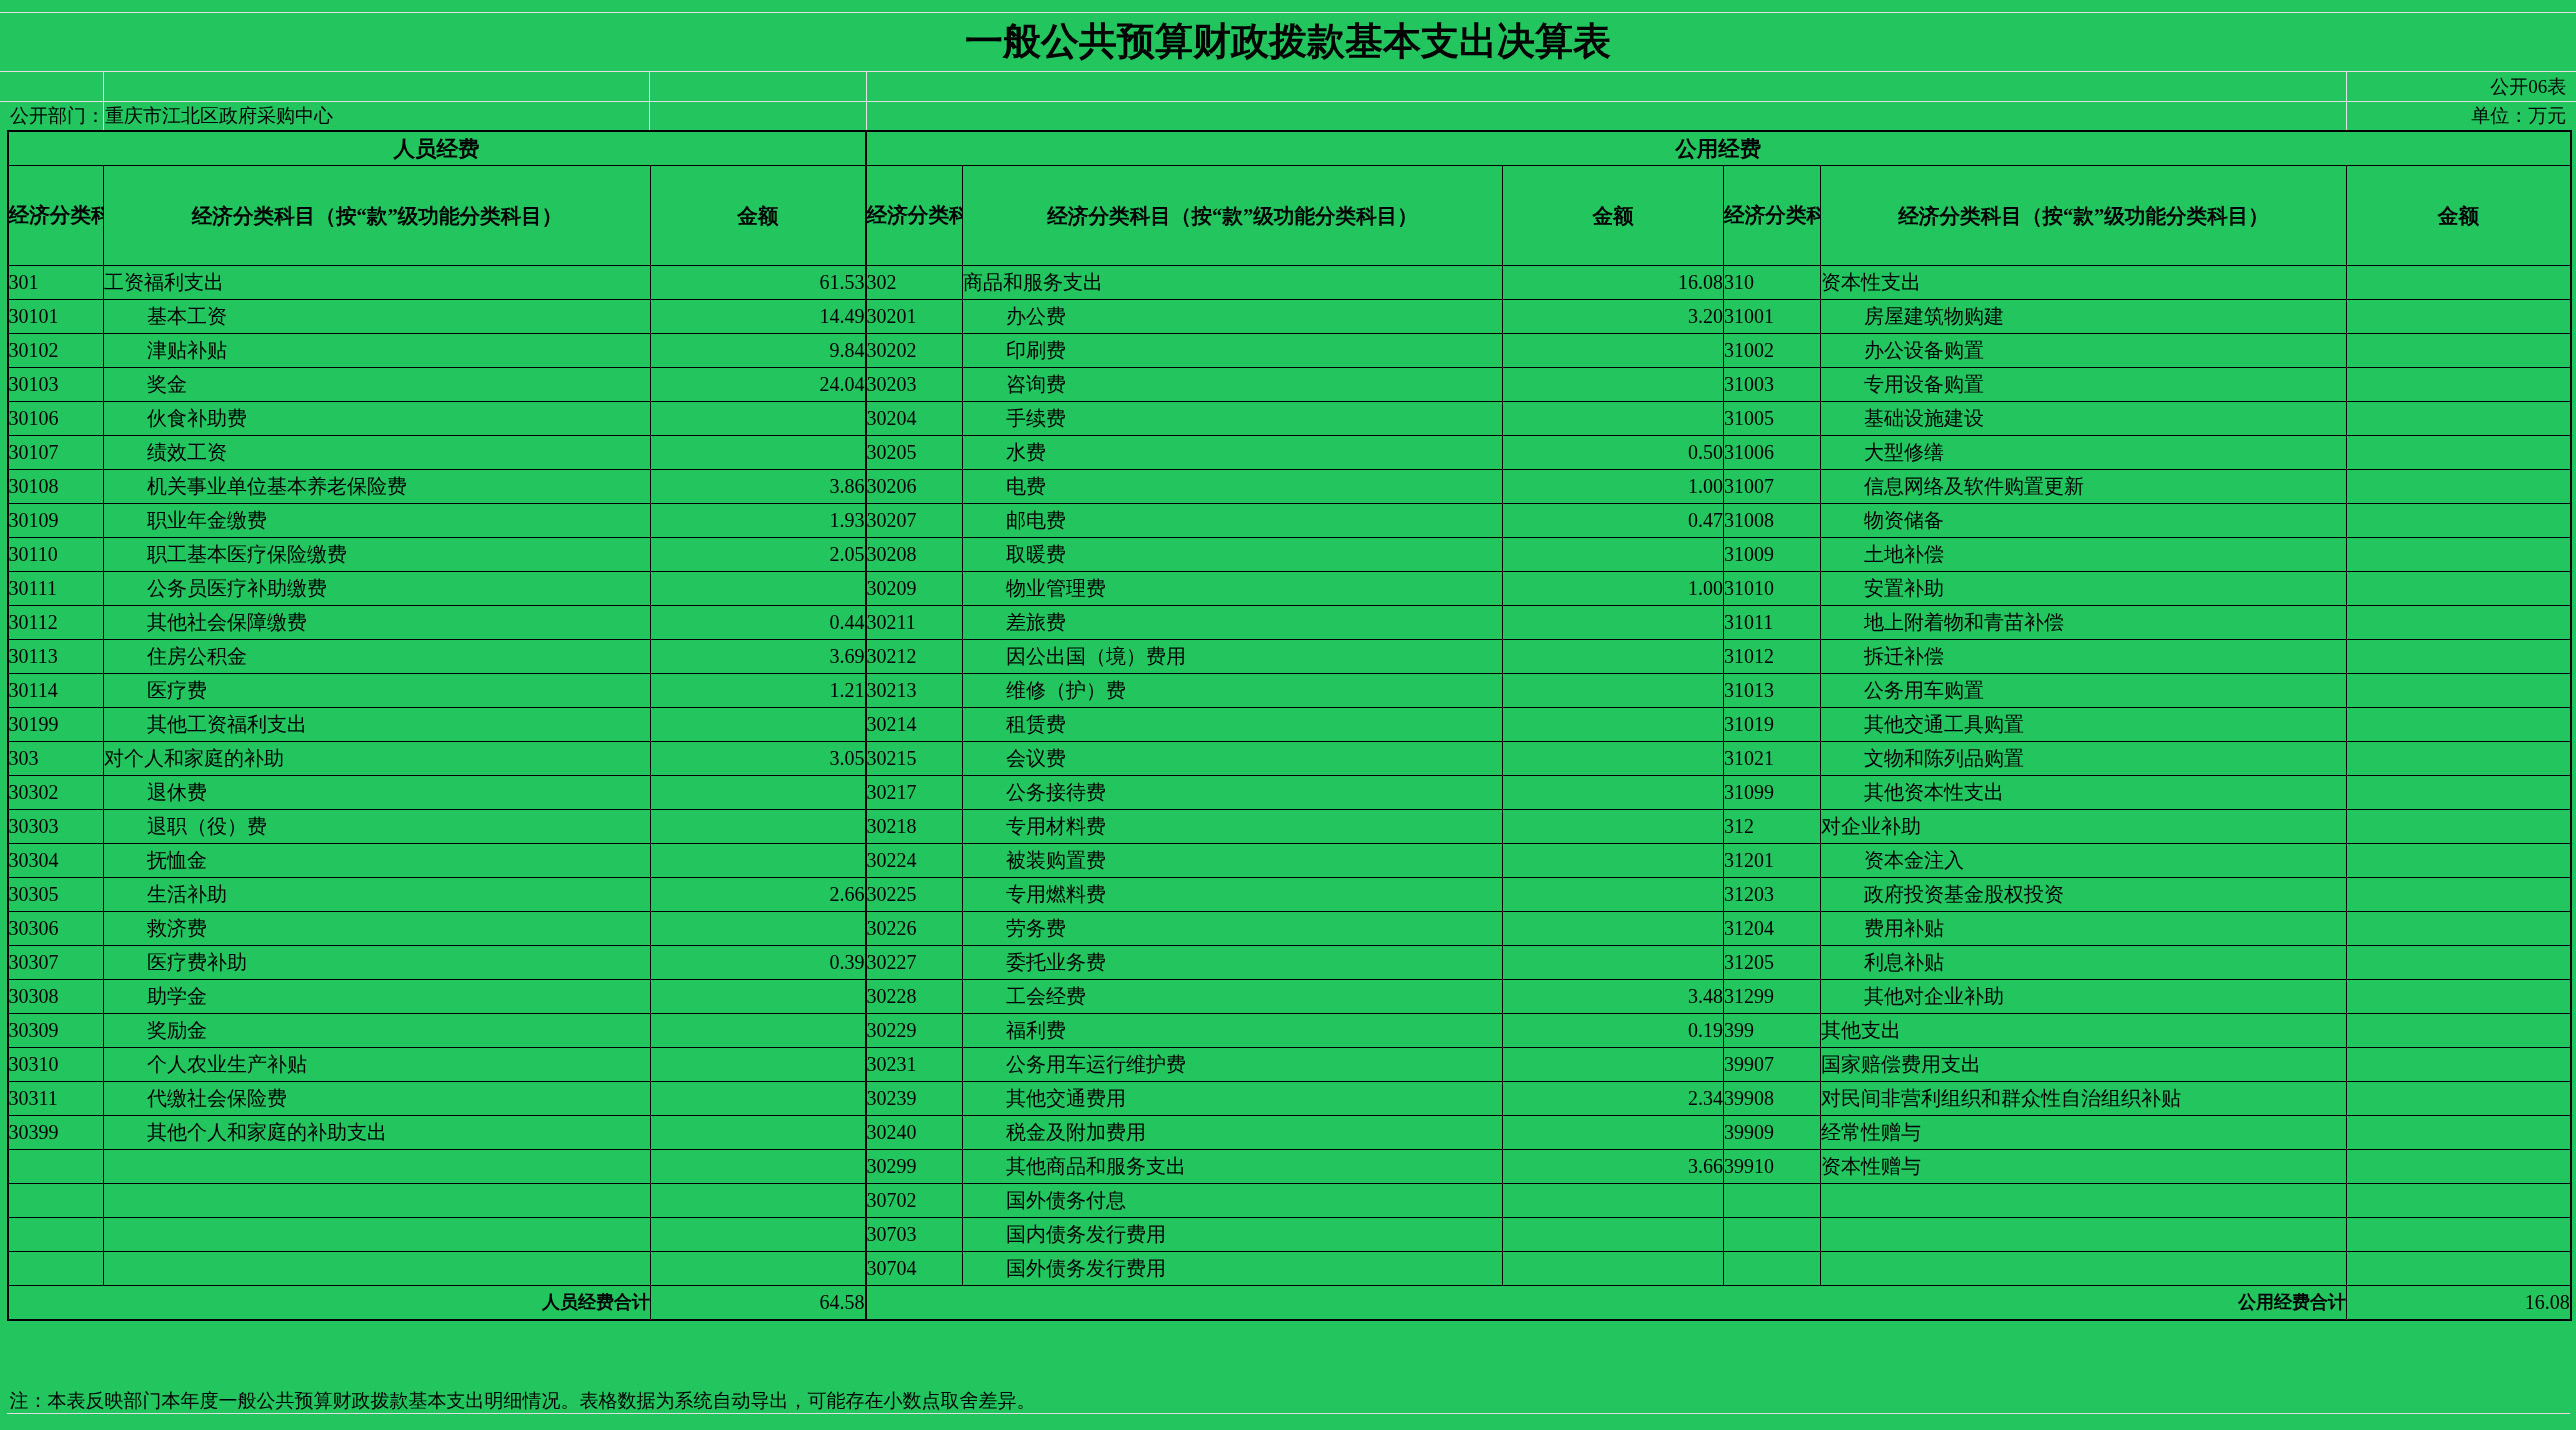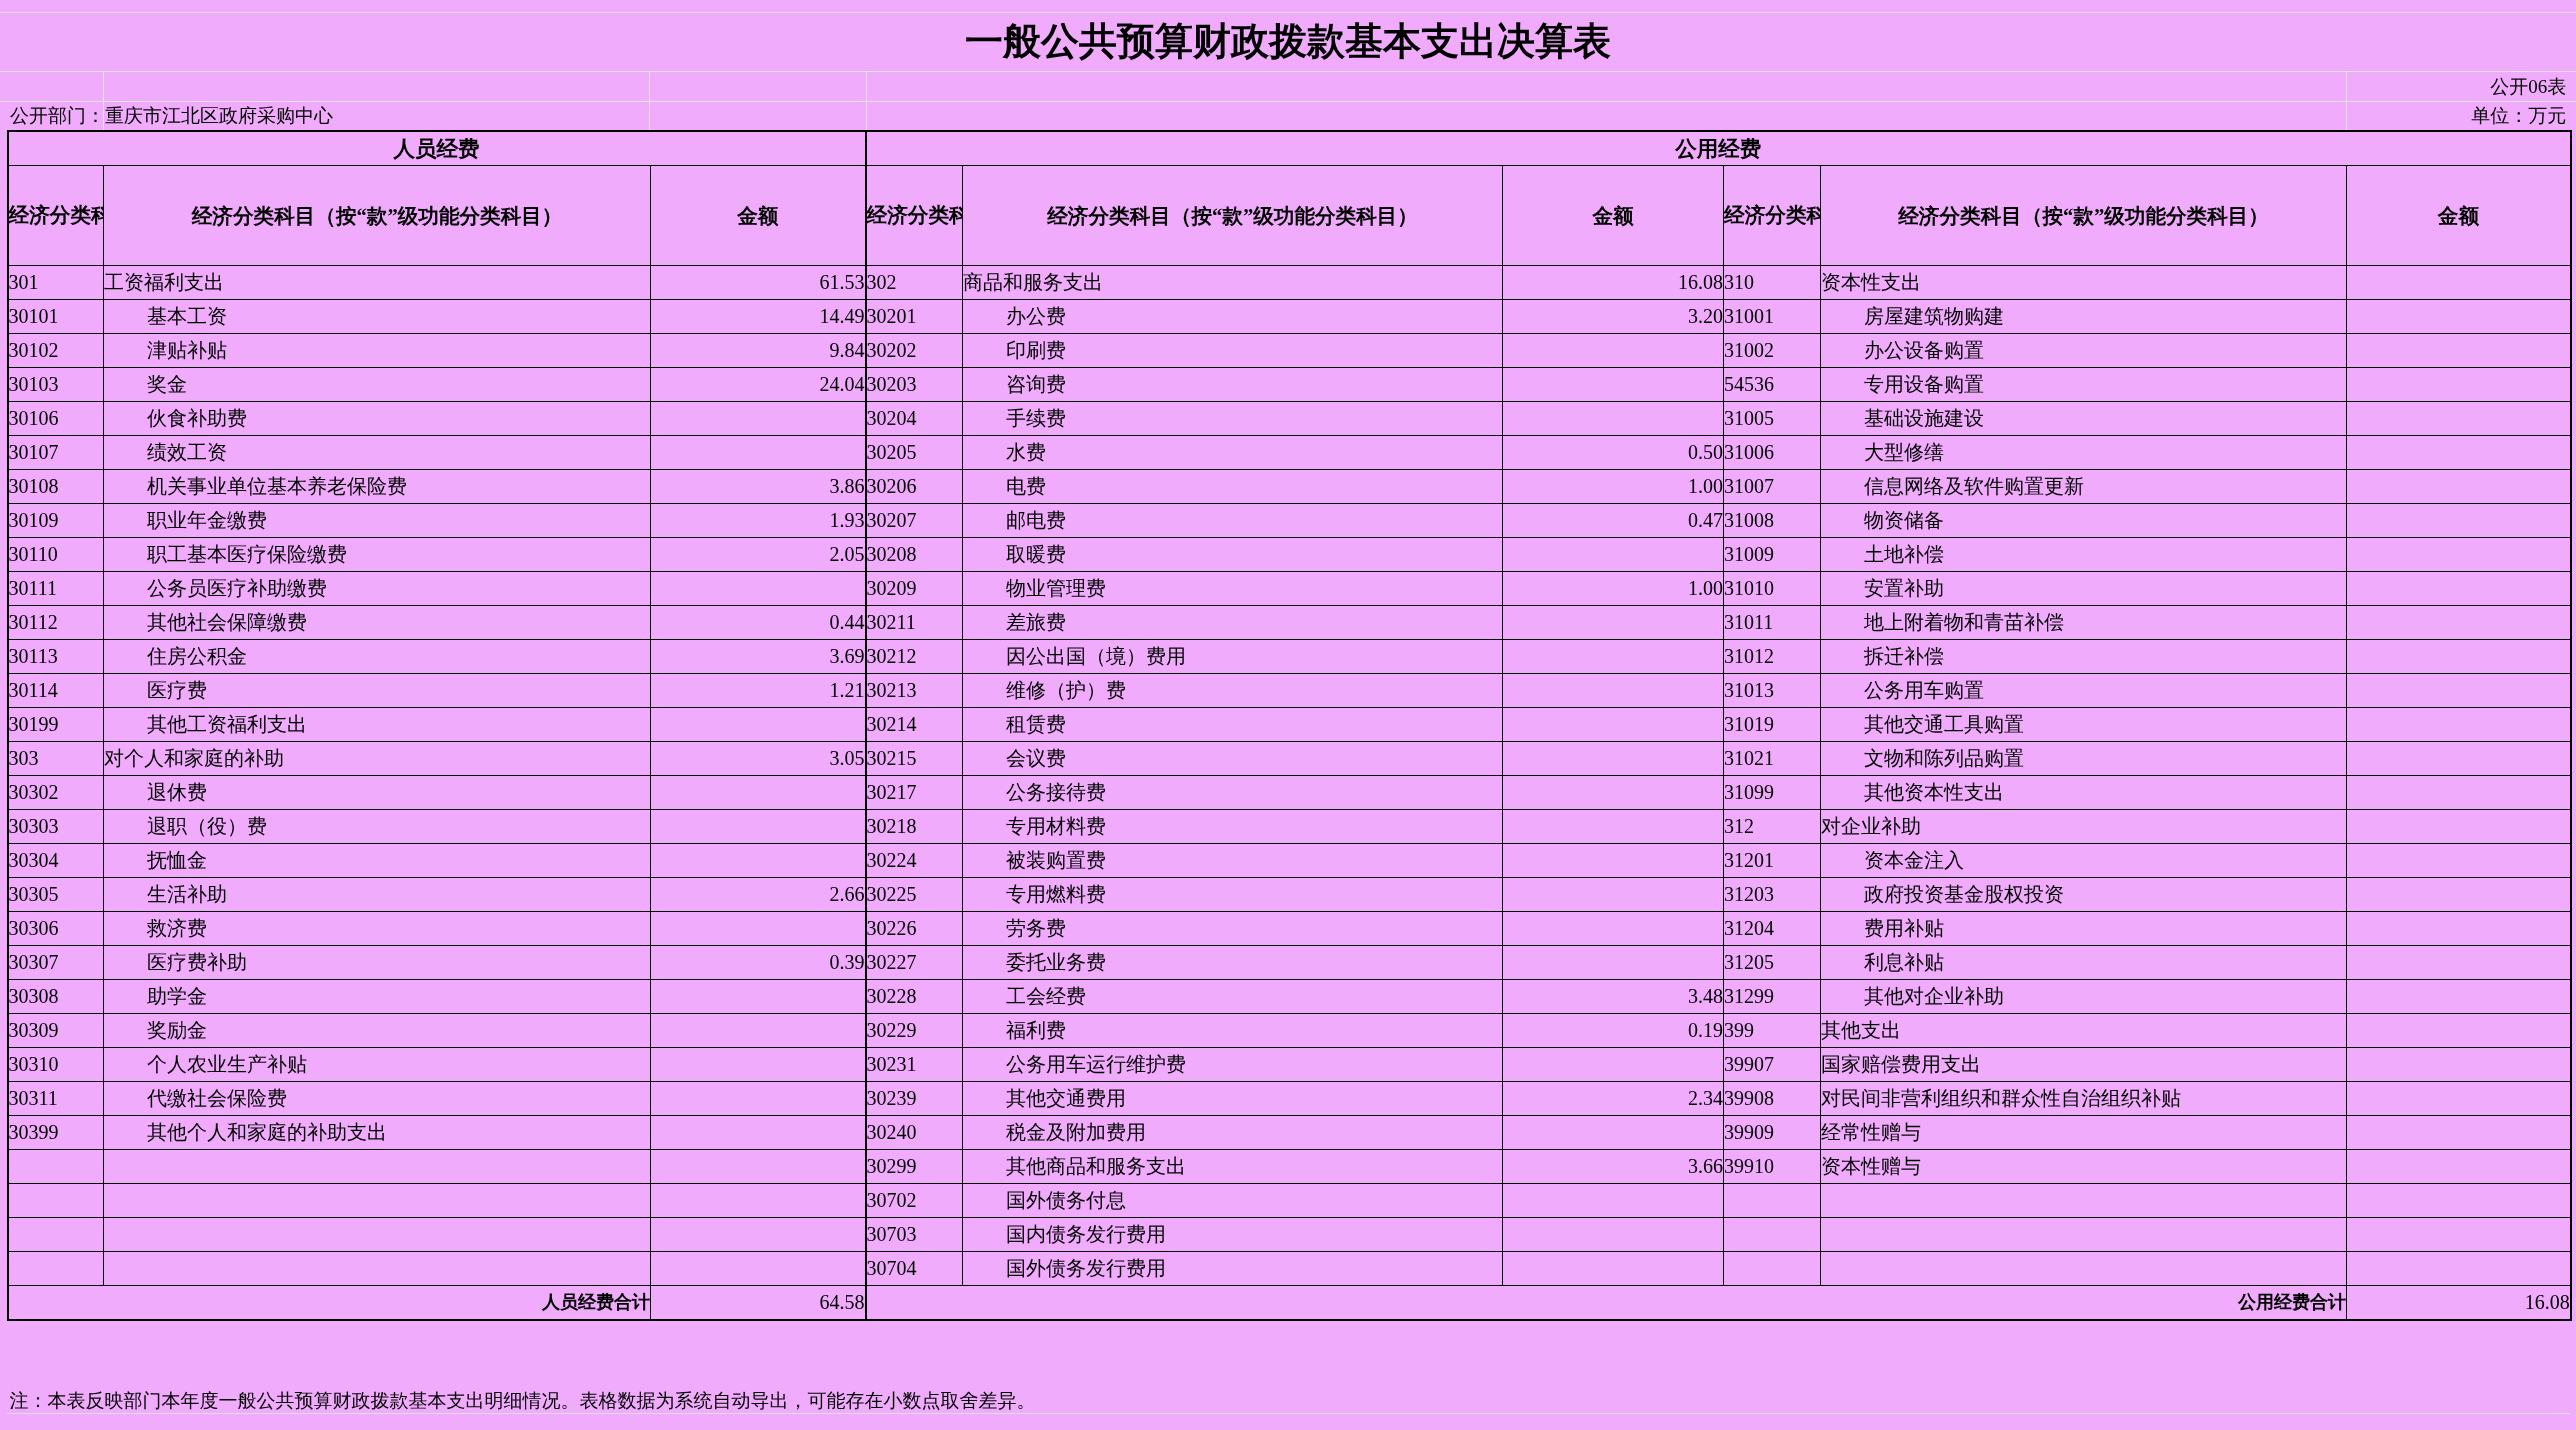--- a/index.html
+++ b/index.html
@@ -1,16 +1,16 @@
 <!DOCTYPE html>
 <html style="font-size:13.2px"><head>
 <meta charset="utf-8">
 <style>
   html,body{margin:0;padding:0;background:#fff;}
-  .page{position:relative;width:2576px;height:1431px;background:#f0abfc;color:#000;
+  .page{position:relative;width:2576px;height:1431px;background:#22c55e;color:#000;
         font-family:"Liberation Serif","DejaVu Serif",serif;overflow:hidden;}
   .gl-h{position:absolute;left:0;width:2576px;height:0.8px;background:#e2e2e2;}
   .gl-v{position:absolute;width:0.8px;background:#e2e2e2;}
   .page-title{position:absolute;top:11.6px;left:0;width:2576px;height:59px;line-height:59px;
         text-align:center;font-family:"Liberation Sans","DejaVu Sans",sans-serif;
         font-weight:bold;font-size:38px;}
   .info-a{position:absolute;top:72px;left:6.6px;width:2563px;height:30px;line-height:30px;
         font-size:19px;text-align:right;padding-right:3.3px;box-sizing:border-box;}
   .info-b{position:absolute;top:101px;left:6.6px;width:2563px;height:29px;line-height:29px;
         font-size:19px;box-sizing:border-box;}
@@ -123,21 +123,21 @@
           <td class="name ind">办公设备购置</td>
           <td class="amt"></td>
         </tr>
         <tr>
           <td class="code">30103</td>
           <td class="name ind">奖金</td>
           <td class="amt g-end">24.04</td>
           <td class="code">30203</td>
           <td class="name ind">咨询费</td>
           <td class="amt"></td>
-          <td class="code">54536</td>
+          <td class="code">31003</td>
           <td class="name ind">专用设备购置</td>
           <td class="amt"></td>
         </tr>
         <tr>
           <td class="code">30106</td>
           <td class="name ind">伙食补助费</td>
           <td class="amt g-end"></td>
           <td class="code">30204</td>
           <td class="name ind">手续费</td>
           <td class="amt"></td>

